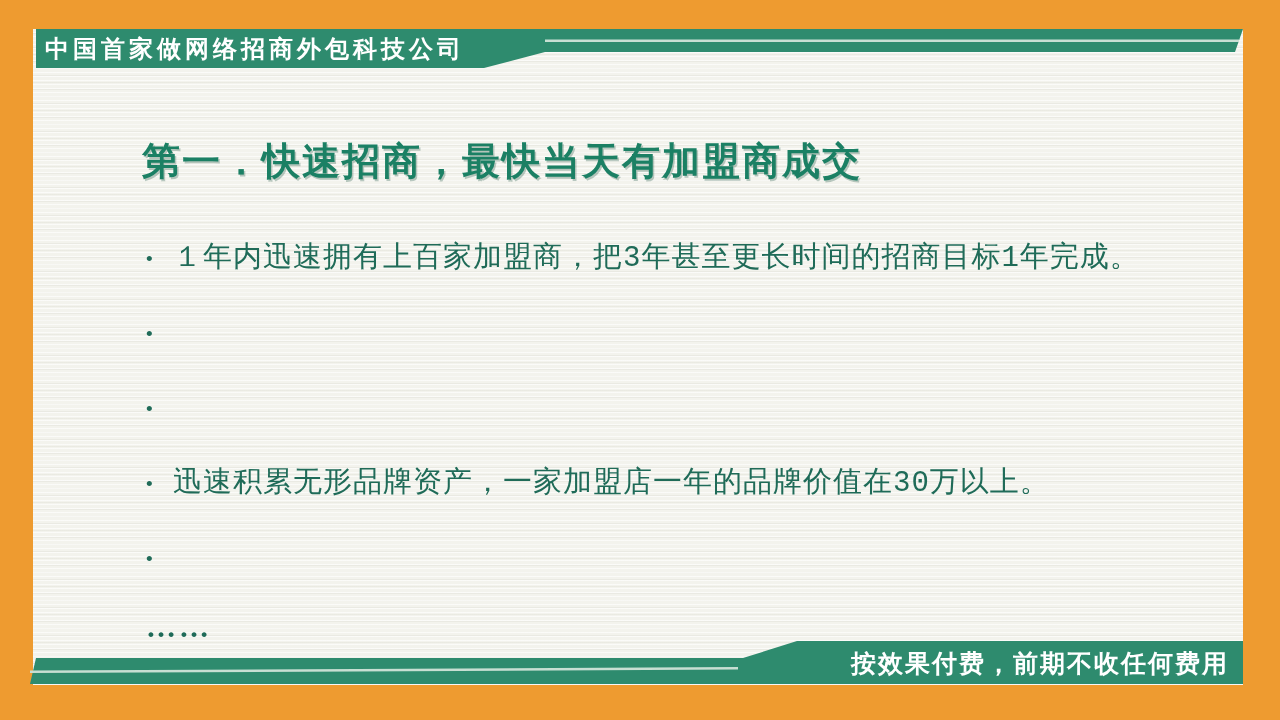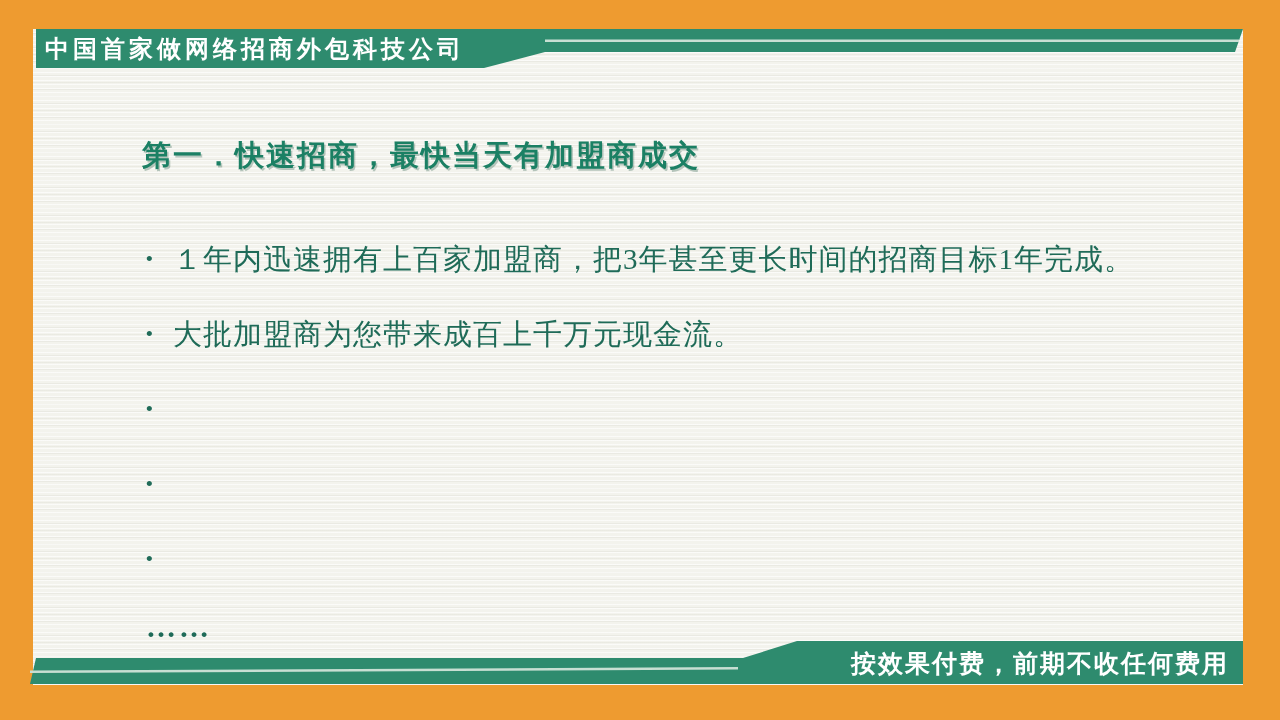--- a/index.html
+++ b/index.html
@@ -31,37 +31,37 @@
   .footer-banner{position:absolute;left:30px;top:641px;width:1213px;height:43px;text-decoration:underline;}
   .footer-banner svg{position:absolute;left:0;top:0;display:block;}
   .footer-text{
     position:absolute;right:14px;top:1px;height:43px;line-height:43px;
     color:#FFFFFF;font-size:25px;font-weight:bold;letter-spacing:2px;white-space:nowrap;
   }
 
   
   .slide-title{
     position:absolute;left:142px;top:136px;
-    color:#1B8064;font-size:29px;font-weight:800;letter-spacing:2px;white-space:nowrap;
+    color:#1B8064;font-size:38px;font-weight:800;letter-spacing:2px;white-space:nowrap;
     text-shadow:1.5px 1.5px 0 rgba(17,74,54,0.28);
   }
 
   
   .bullets{
     position:absolute;left:146px;top:240px;right:50px;
     list-style:none;margin:0;padding:0;
   }
   .bullets li{display:flex;align-items:flex-start;margin:0 0 37px 0;}
   .dot{
     flex:0 0 27px;width:27px;color:#1F6B58;font-size:19px;line-height:38px;
     font-family:"Liberation Sans","DejaVu Sans",sans-serif;
   }
   .btext{
     color:#1F6B58;font-size:29px;line-height:38px;letter-spacing:1px;white-space:nowrap;
-    font-family:Liberation Serif, serif;
+    font-family:Liberation Mono, monospace;
   }
   .ellipsis{
     position:absolute;left:146px;top:607px;
     color:#1F6B58;font-size:30px;font-weight:bold;letter-spacing:3px;line-height:40px;
     font-family:"Liberation Serif","DejaVu Serif",serif;
   }
 </style>
 </head>
 <body>
 
@@ -79,27 +79,27 @@
 
   <div class="slide-title">第一．快速招商，最快当天有加盟商成交</div>
 
   <ul class="bullets">
     <li>
       <span class="dot">•</span>
       <span class="btext">１年内迅速拥有上百家加盟商，把3年甚至更长时间的招商目标1年完成。</span>
     </li>
     <li>
       <span class="dot">•</span>
-      <span class="btext">大批加盟商为您带来成百上千万元现金流。</span>
     </li>
     <li>
       <span class="dot">•</span>
     </li>
     <li>
       <span class="dot">•</span>
+      <span class="btext">迅速积累无形品牌资产，一家加盟店一年的品牌价值在30万以上。</span>
     </li>
     <li>
       <span class="dot">•</span>
     </li>
   </ul>
 
   <div class="ellipsis">……</div>
 
   <div class="footer-banner">
     <svg width="1213" height="43" viewBox="0 0 1213 43">

